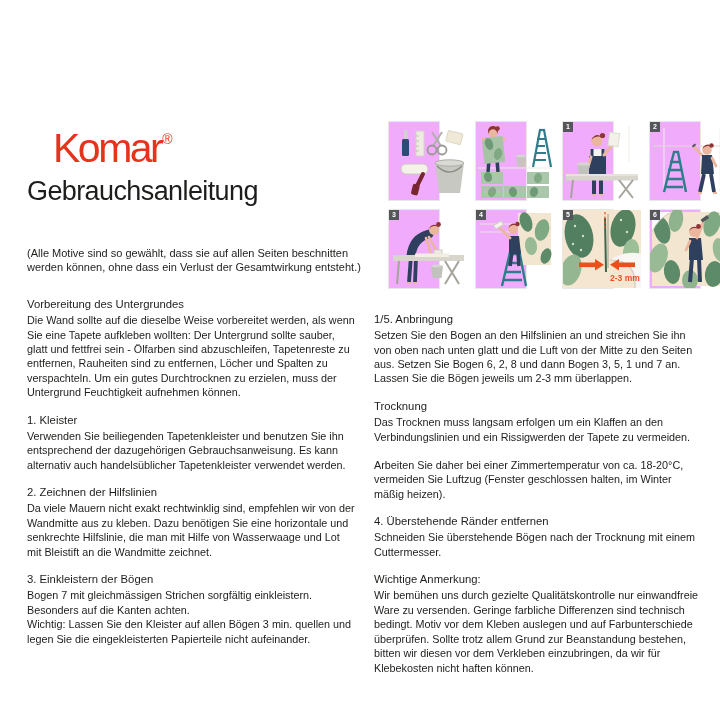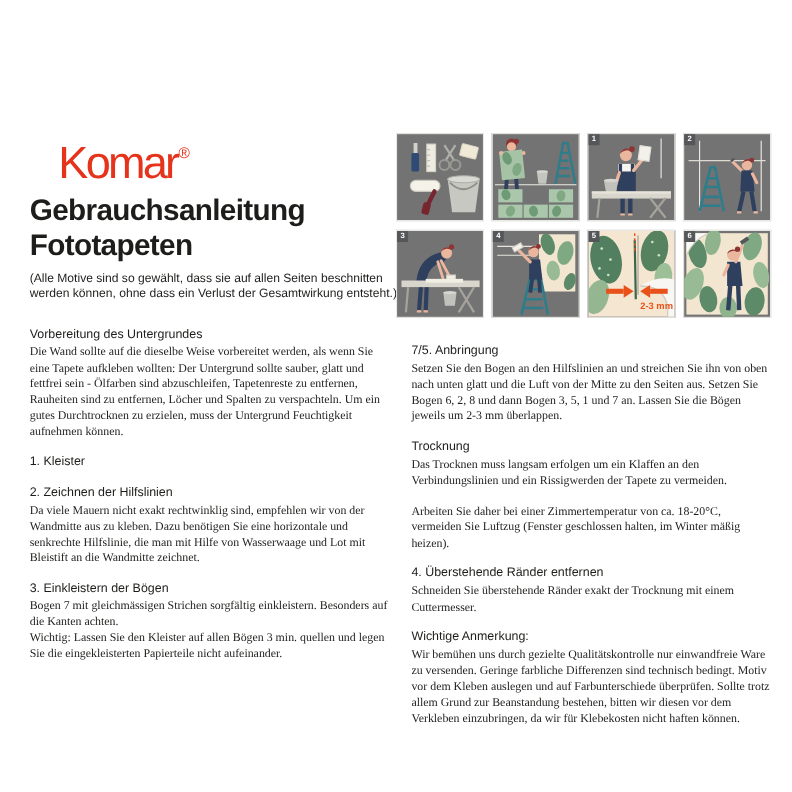--- a/index.html
+++ b/index.html
@@ -9,58 +9,57 @@
     overflow:hidden;
   }
   .logo {
     position:absolute; left:27px; top:128px;
     font-size:41px; font-weight:normal; letter-spacing:-2.5px;
     color:#e5331c; line-height:1;margin-left:26px;
   }
   .logo .reg { font-size:14px; vertical-align:18px; letter-spacing:0; margin-left:1px; }
   .page-title {
     position:absolute; left:27px; top:176px;
-    font-size:27px; font-weight:bold; line-height:1.17; letter-spacing:-0.6px;
+    font-size:27px; font-weight:normal; line-height:1.17; letter-spacing:-0.6px;
   }
   .intro-note {
     position:absolute; left:27px; top:247px; width:340px;
     font-size:11px; line-height:1.25;
   }
   .col { position:absolute; width:328px; font-size:10.8px; line-height:1.34; }
   .col-left  { left:27px;  top:297px; }
   .col-right { left:374px; top:312px; }
   .sec { margin:0 0 13px 0; }
   .sec h3 { font-size:11.3px; font-weight:normal; margin:0 0 1px 0; letter-spacing:0; }
-  .sec p  { margin:0;font-family:Liberation Serif, serif; }
+  .sec p  { margin:0; }
   .sec p.spaced { margin-top:14px; }
   .figures {
     position:absolute; left:360px; top:121px;
     display:grid; grid-template-columns:repeat(4,80px); grid-auto-rows:80px;
     gap:8px 7px;
   }
   .panel {
     position:relative; box-sizing:border-box;
-    border:1px solid #e8e8e5; background:#737373;
+    border:1px solid #e8e8e5; background:#f0abfc;margin-left:28px;
   }
   .panel svg { display:block; width:78px; height:78px; }
   .badge {
     position:absolute; top:0; left:0; width:10px; height:10px;
     background:#55565a; color:#fff; font-size:7px; line-height:10px;
     text-align:center; font-weight:bold; z-index:2;
   }
   svg text { font-family:"Liberation Sans", sans-serif; }
 </style>
 </head>
 <body>
 
 <div class="logo"><span>Komar</span><span class="reg">®</span></div>
 
 <div class="page-title">
   <div>Gebrauchsanleitung</div>
-  <div>Fototapeten</div>
 </div>
 
 <div class="intro-note">(Alle Motive sind so gewählt, dass sie auf allen Seiten beschnitten werden können, ohne dass ein Verlust der Gesamtwirkung entsteht.)</div>
 
 <div class="figures">
 
   <div class="panel">
     <svg viewBox="0 0 78 78">
       <g>
         <rect x="15" y="8" width="3.5" height="10" fill="#d2d2cc"></rect>
@@ -302,43 +301,44 @@
   </div>
 </div>
 
 <div class="col col-left">
   <div class="sec">
     <h3>Vorbereitung des Untergrundes</h3>
     <p>Die Wand sollte auf die dieselbe Weise vorbereitet werden, als wenn Sie eine Tapete aufkleben wollten: Der Untergrund sollte sauber, glatt und fettfrei sein - Ölfarben sind abzuschleifen, Tapetenreste zu entfernen, Rauheiten sind zu entfernen, Löcher und Spalten zu verspachteln. Um ein gutes Durchtrocknen zu erzielen, muss der Untergrund Feuchtigkeit aufnehmen können.</p>
   </div>
   <div class="sec">
     <h3>1. Kleister</h3>
+    <p>Verwenden Sie beiliegenden Tapetenkleister und benutzen Sie ihn entsprechend der dazugehörigen Gebrauchsanweisung. Es kann alternativ auch handelsüblicher Tapetenkleister verwendet werden.</p>
   </div>
   <div class="sec">
     <h3>2. Zeichnen der Hilfslinien</h3>
     <p>Da viele Mauern nicht exakt rechtwinklig sind, empfehlen wir von der Wandmitte aus zu kleben. Dazu benötigen Sie eine horizontale und senkrechte Hilfslinie, die man mit Hilfe von Wasserwaage und Lot mit Bleistift an die Wandmitte zeichnet.</p>
   </div>
   <div class="sec">
     <h3>3. Einkleistern der Bögen</h3>
     <p>Bogen 7 mit gleichmässigen Strichen sorgfältig einkleistern. Besonders auf die Kanten achten.</p>
     <p>Wichtig: Lassen Sie den Kleister auf allen Bögen 3 min. quellen und legen Sie die eingekleisterten Papierteile nicht aufeinander.</p>
   </div>
 </div>
 
 <div class="col col-right">
   <div class="sec">
-    <h3>7/5. Anbringung</h3>
+    <h3>1/5. Anbringung</h3>
     <p>Setzen Sie den Bogen an den Hilfslinien an und streichen Sie ihn von oben nach unten glatt und die Luft von der Mitte zu den Seiten aus. Setzen Sie Bogen 6, 2, 8 und dann Bogen 3, 5, 1 und 7 an. Lassen Sie die Bögen jeweils um 2-3 mm überlappen.</p>
   </div>
   <div class="sec">
     <h3>Trocknung</h3>
     <p>Das Trocknen muss langsam erfolgen um ein Klaffen an den Verbindungslinien und ein Rissigwerden der Tapete zu vermeiden.</p>
     <p class="spaced">Arbeiten Sie daher bei einer Zimmertemperatur von ca. 18-20°C, vermeiden Sie Luftzug (Fenster geschlossen halten, im Winter mäßig heizen).</p>
   </div>
   <div class="sec">
     <h3>4. Überstehende Ränder entfernen</h3>
-    <p>Schneiden Sie überstehende Ränder exakt der Trocknung mit einem Cuttermesser.</p>
+    <p>Schneiden Sie überstehende Bögen nach der Trocknung mit einem Cuttermesser.</p>
   </div>
   <div class="sec">
     <h3>Wichtige Anmerkung:</h3>
     <p>Wir bemühen uns durch gezielte Qualitätskontrolle nur einwandfreie Ware zu versenden. Geringe farbliche Differenzen sind technisch bedingt. Motiv vor dem Kleben auslegen und auf Farbunterschiede überprüfen. Sollte trotz allem Grund zur Beanstandung bestehen, bitten wir diesen vor dem Verkleben einzubringen, da wir für Klebekosten nicht haften können.</p>
   </div>
 </div>
 
 </body></html>

